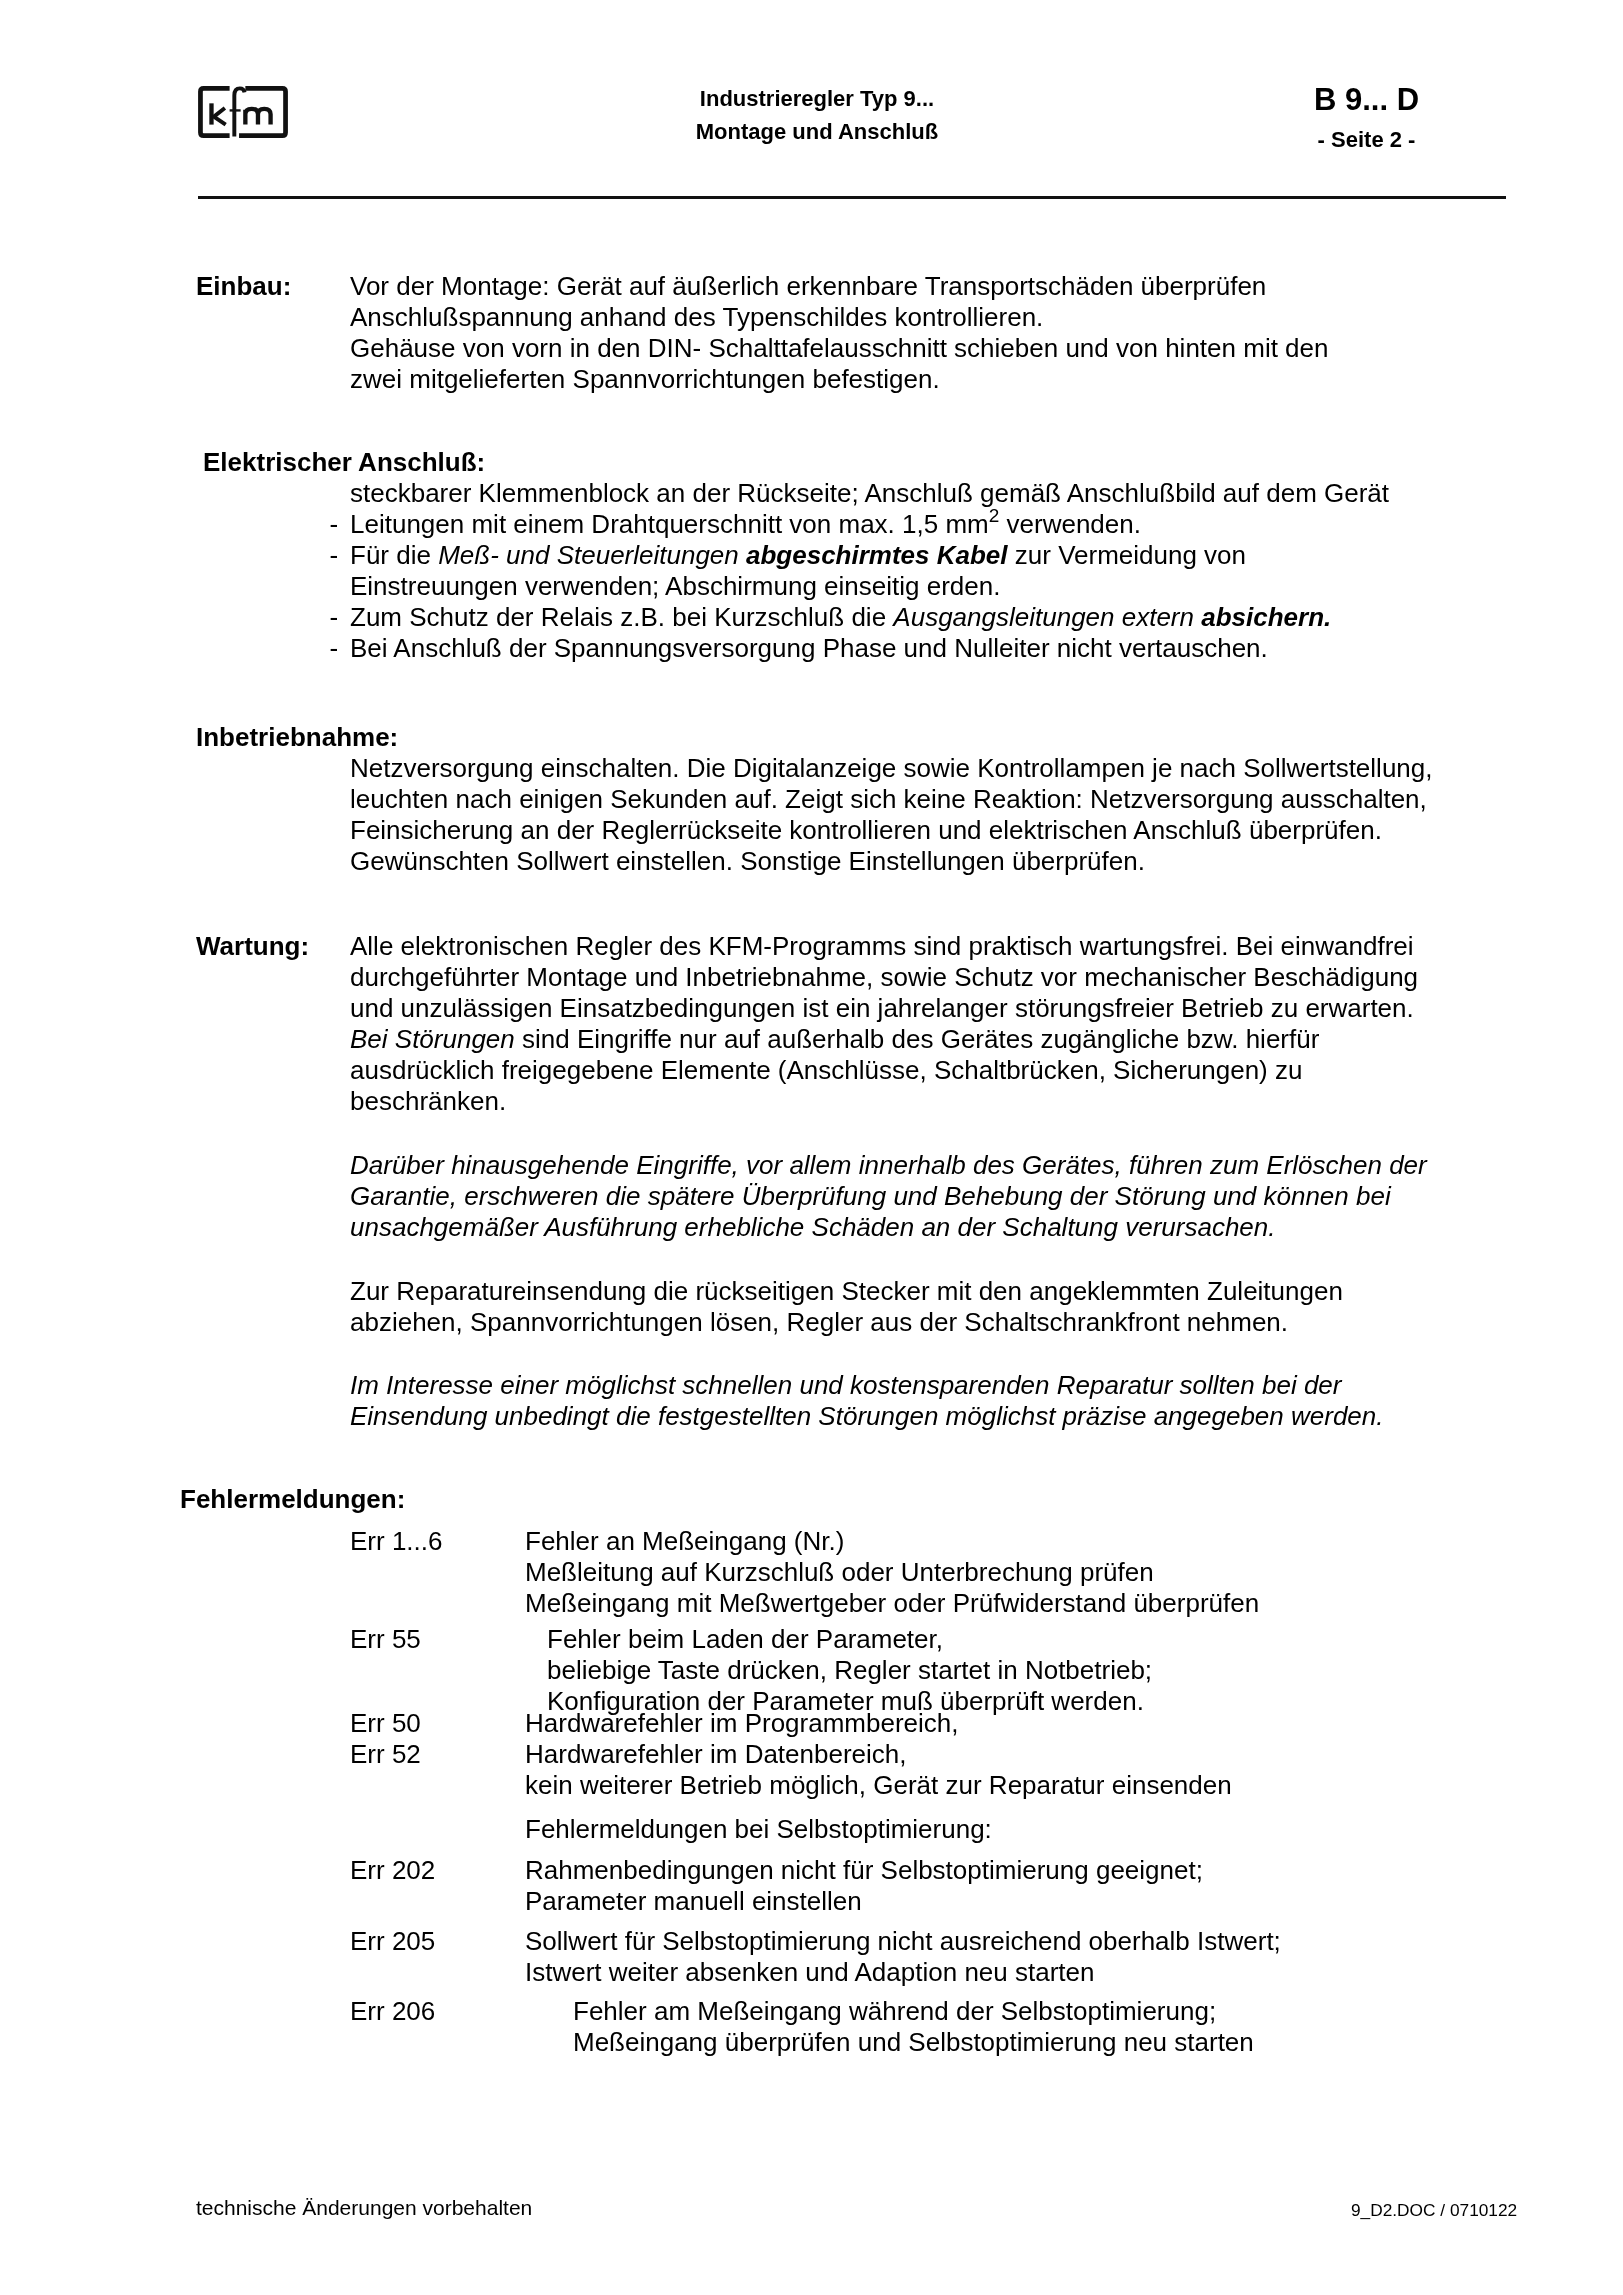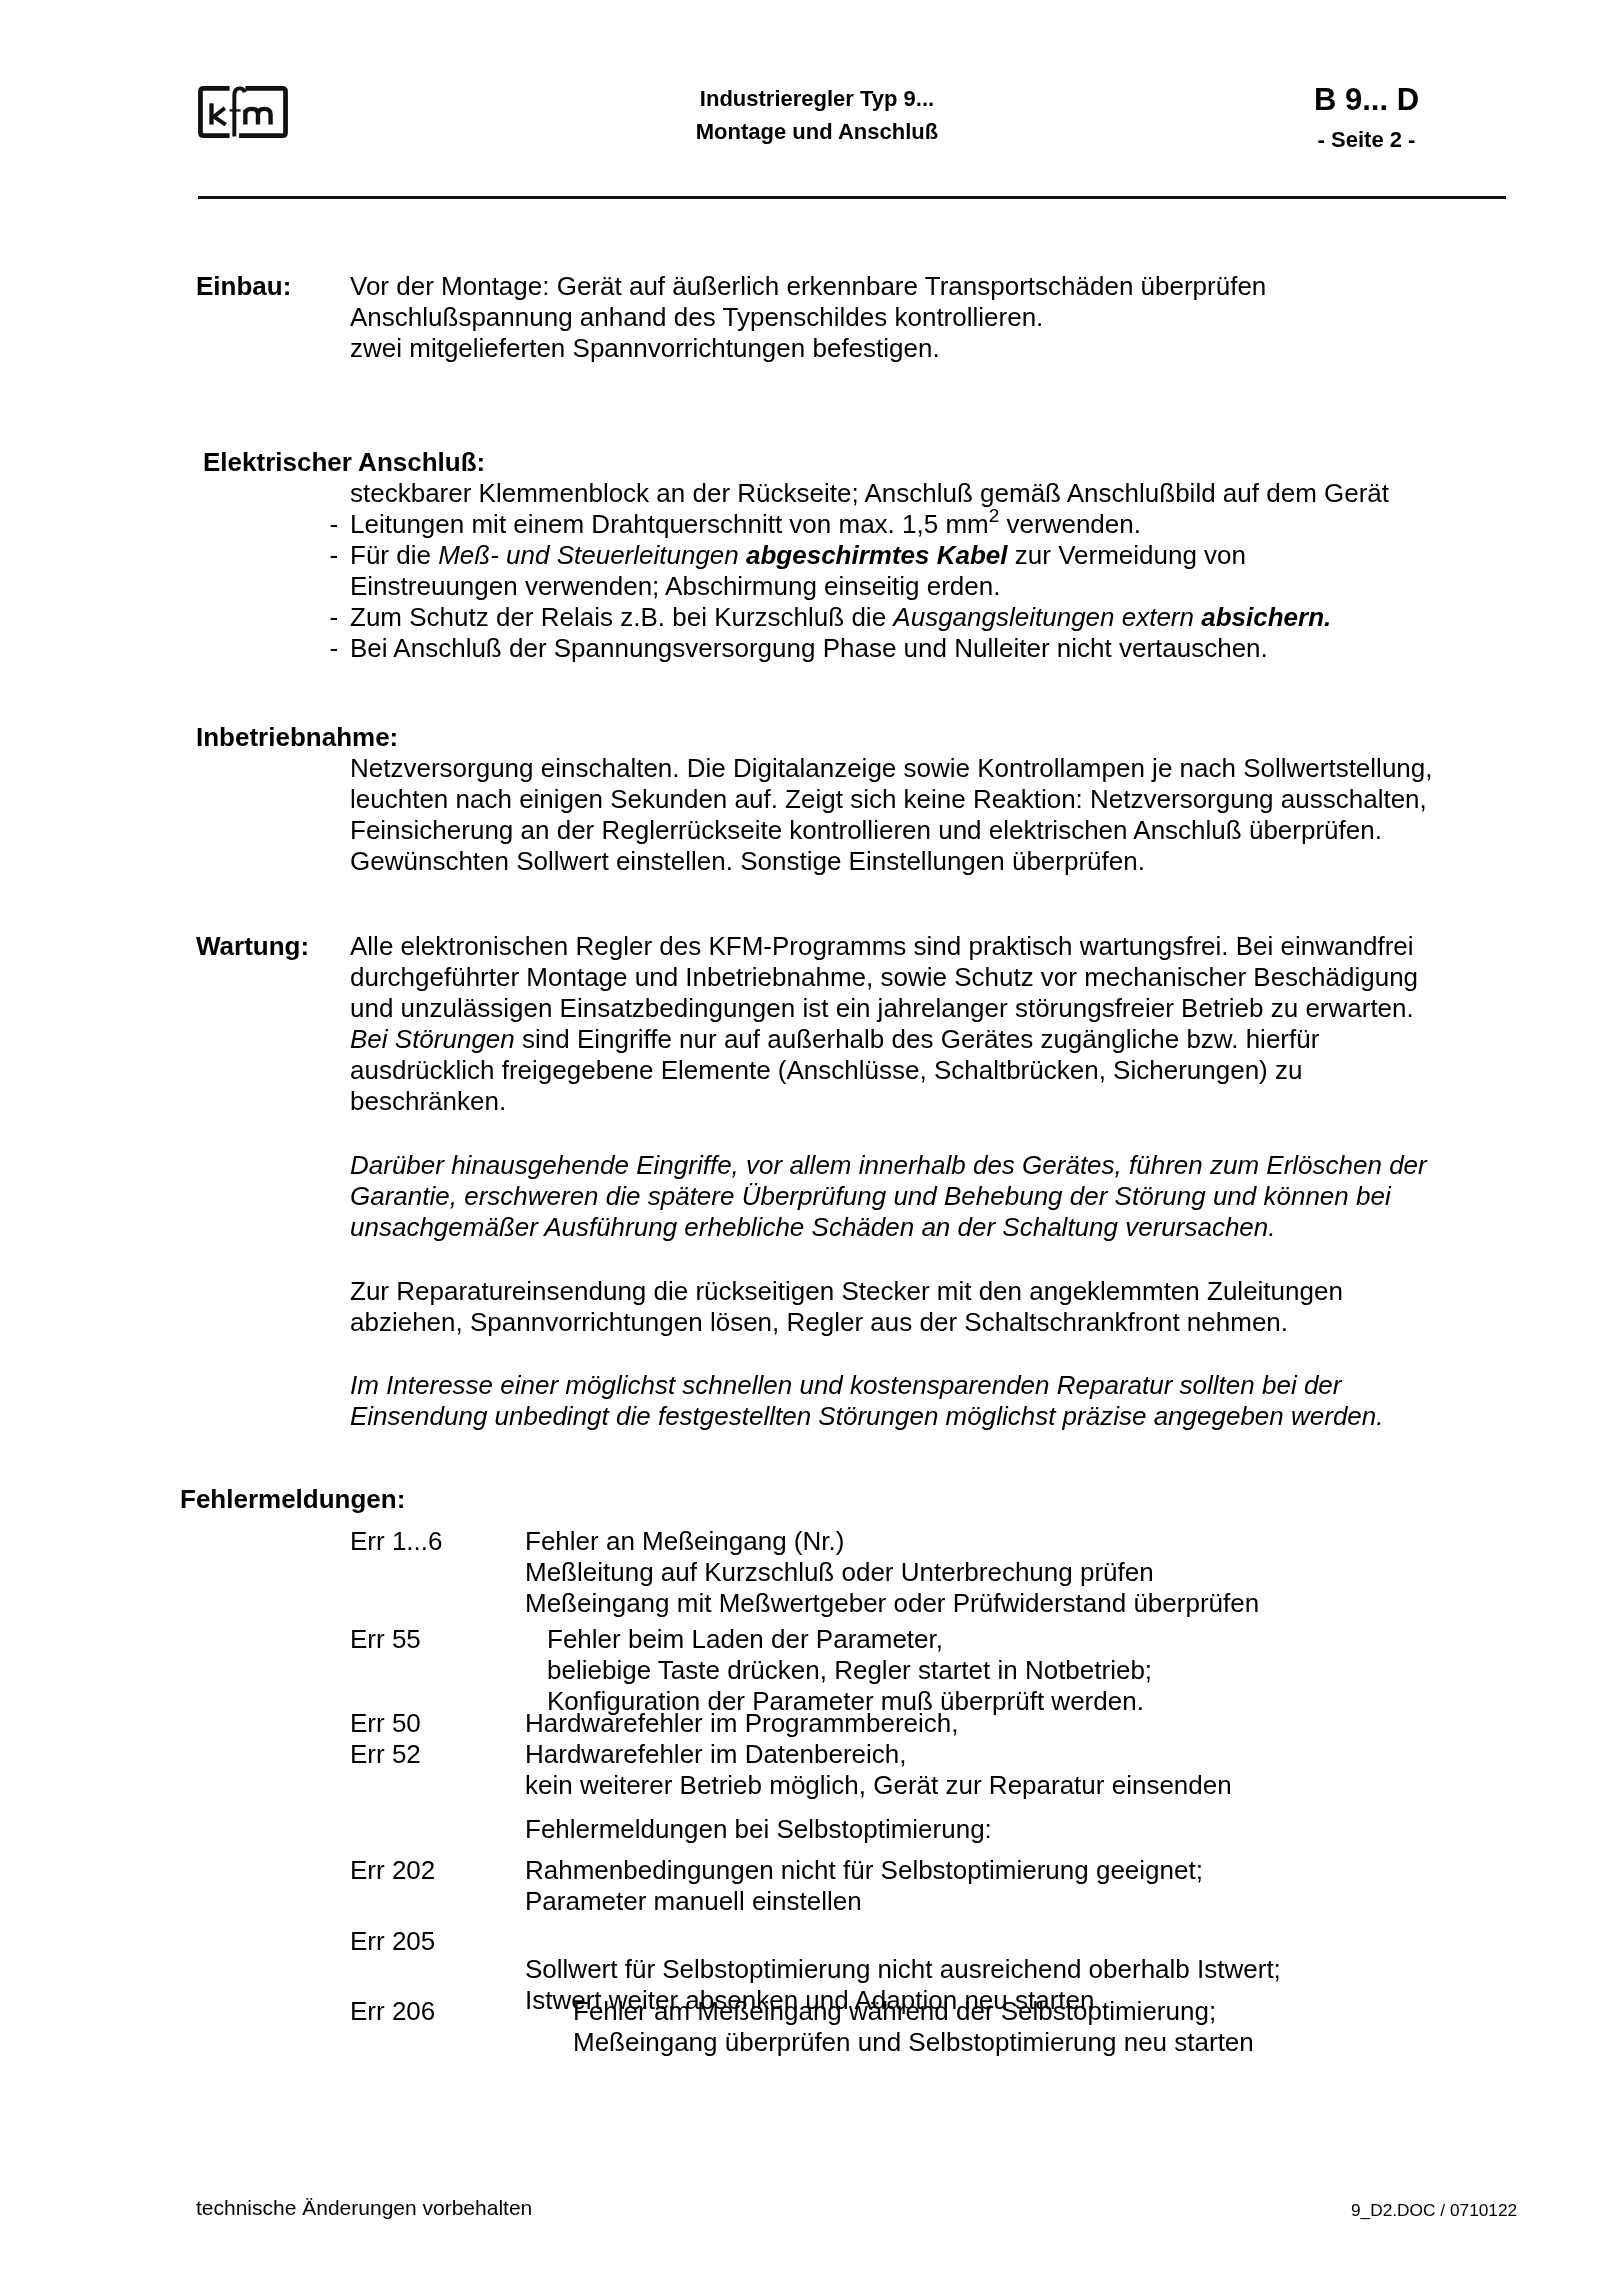--- a/index.html
+++ b/index.html
@@ -109,20 +109,21 @@
 </div>
 
 <div class="abs" id="doc-code">B 9... D</div>
 <div class="abs" id="page-num">- Seite 2 -</div>
 <div class="abs" id="header-rule"></div>
 
 <div class="abs label" style="left:196px; top:271px;">Einbau:</div>
 <div class="abs txt para" style="top:271px;">
   <span class="line">Vor der Montage: Gerät auf äußerlich erkennbare Transportschäden überprüfen</span>
   <span class="line">Anschlußspannung anhand des Typenschildes kontrollieren.</span>
+  <span class="line">Gehäuse von vorn in den DIN- Schalttafelausschnitt schieben und von hinten mit den</span>
   <span class="line">zwei mitgelieferten Spannvorrichtungen befestigen.</span>
 </div>
 
 <div class="abs label" style="left:196px; top:447px;margin-left:7px;">Elektrischer Anschluß:</div>
 <div class="abs txt para" style="top:478px;">
   <span class="line">steckbarer Klemmenblock an der Rückseite; Anschluß gemäß Anschlußbild auf dem Gerät</span>
   <span class="bullet-line">
     <span class="bullet-dash">-</span>
     <span>Leitungen mit einem Drahtquerschnitt von max. 1,5 mm</span><sup class="sq">2</sup><span> verwenden.</span>
   </span>
@@ -201,21 +202,21 @@
 
 <div class="abs txt err-desc" style="top:1814px;">Fehlermeldungen bei Selbstoptimierung:</div>
 
 <div class="abs txt err-code" style="top:1855px;text-align:center;">Err 202</div>
 <div class="abs txt err-desc" style="top:1855px;">
   <span class="line">Rahmenbedingungen nicht für Selbstoptimierung geeignet;</span>
   <span class="line">Parameter manuell einstellen</span>
 </div>
 
 <div class="abs txt err-code" style="top:1926px;">Err 205</div>
-<div class="abs txt err-desc" style="top:1926px;margin-top:28px;">
+<div class="abs txt err-desc" style="top:1926px;">
   <span class="line">Sollwert für Selbstoptimierung nicht ausreichend oberhalb Istwert;</span>
   <span class="line">Istwert weiter absenken und Adaption neu starten</span>
 </div>
 
 <div class="abs txt err-code" style="top:1996px;">Err 206</div>
 <div class="abs txt err-desc" style="top:1996px;margin-left:48px;">
   <span class="line">Fehler am Meßeingang während der Selbstoptimierung;</span>
   <span class="line">Meßeingang überprüfen und Selbstoptimierung neu starten</span>
 </div>
 

